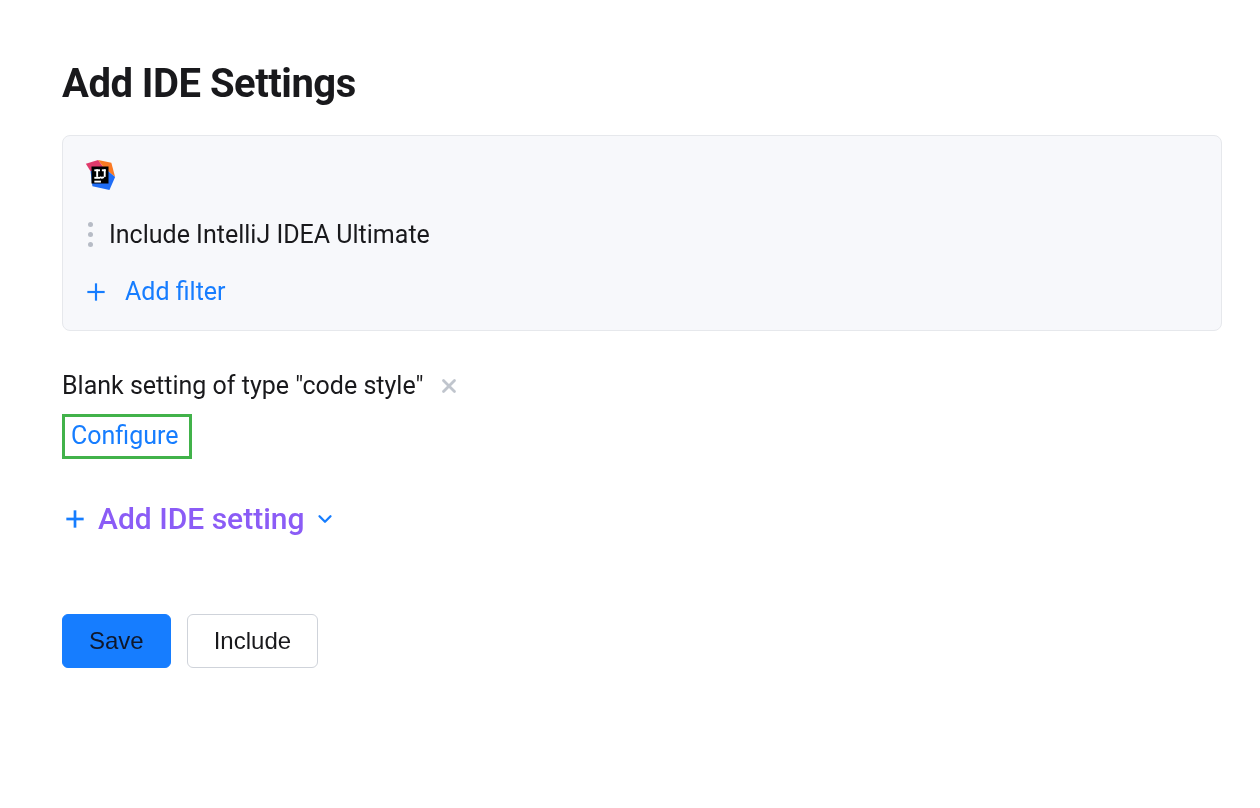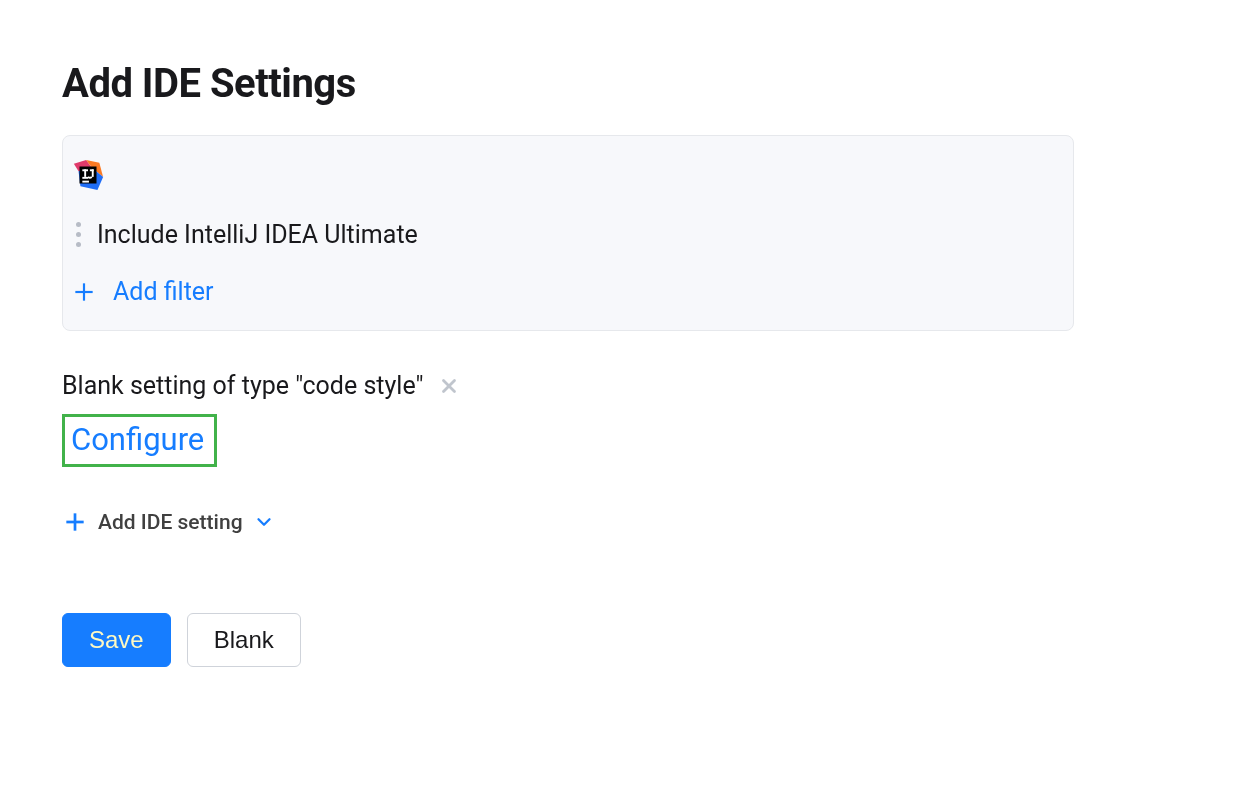--- a/index.html
+++ b/index.html
@@ -14,22 +14,22 @@
     h1.page-title {
       font-size: 40px;
       font-weight: 700;
       letter-spacing: -0.5px;
       margin-bottom: 28px;
     }
     .panel {
       background: #f7f8fb;
       border: 1px solid #e6e8ec;
       border-radius: 8px;
-      padding: 22px 24px 24px 8px;
-      width: 1012px;
+      padding: 22px 24px 24px 20px;
+      width: 1160px;
     }
     .product-row {
       display: flex;
       align-items: center;
       margin-bottom: 28px;
     }
     .include-row {
       display: flex;
       align-items: center;
       gap: 12px;
@@ -81,55 +81,55 @@
     }
     .close-x svg { display: block; }
 
     .configure-wrap {
       margin-top: 14px;
       display: inline-block;
       border: 3px solid #41b24a;
       padding: 4px 10px 6px 6px;
     }
     .configure-link {
-      font-size: 31px;
+      font-size: 25px;
       color: #167dff;
       cursor: pointer;
     }
 
     .add-ide-row {
       margin-top: 42px;
       display: flex;
       align-items: center;
       gap: 10px;
       cursor: pointer;
     }
     .add-ide-text {
-      font-size: 21px;
+      font-size: 30px;
       font-weight: 500;
-      color: #404040;
+      color: #8b5cf6;
     }
     .chevron-down svg { display: block; }
 
     .button-row {
       margin-top: 78px;
       display: flex;
       gap: 16px;
     }
     .btn {
       font-size: 24px;
       font-weight: 500;
       border-radius: 6px;
       padding: 12px 26px;
       cursor: pointer;
       border: 1px solid transparent;
     }
     .btn-primary {
       background: #167dff;
-      color: #fef9c3;
+      color: #0f172a;
       border-color: #167dff;
     }
     .btn-secondary {
       background: #ffffff;
       color: #19191c;
       border: 1px solid #cfd3da;
     }
 
     
     .logo-wrap { width: 34px; height: 34px; position: relative; }
@@ -204,17 +204,17 @@
   <span class="add-ide-text">Add IDE setting</span>
   <span class="chevron-down">
     <svg width="22" height="22" viewBox="0 0 24 24" fill="none" stroke="#167dff" stroke-width="2.5" stroke-linecap="round" stroke-linejoin="round">
       <polyline points="6 9 12 15 18 9"></polyline>
     </svg>
   </span>
 </div>
 
 <div class="button-row">
   <button class="btn btn-primary">Save</button>
-  <button class="btn btn-secondary">Blank</button>
+  <button class="btn btn-secondary">Include</button>
 </div>
 
 
 
 
 </body></html>

